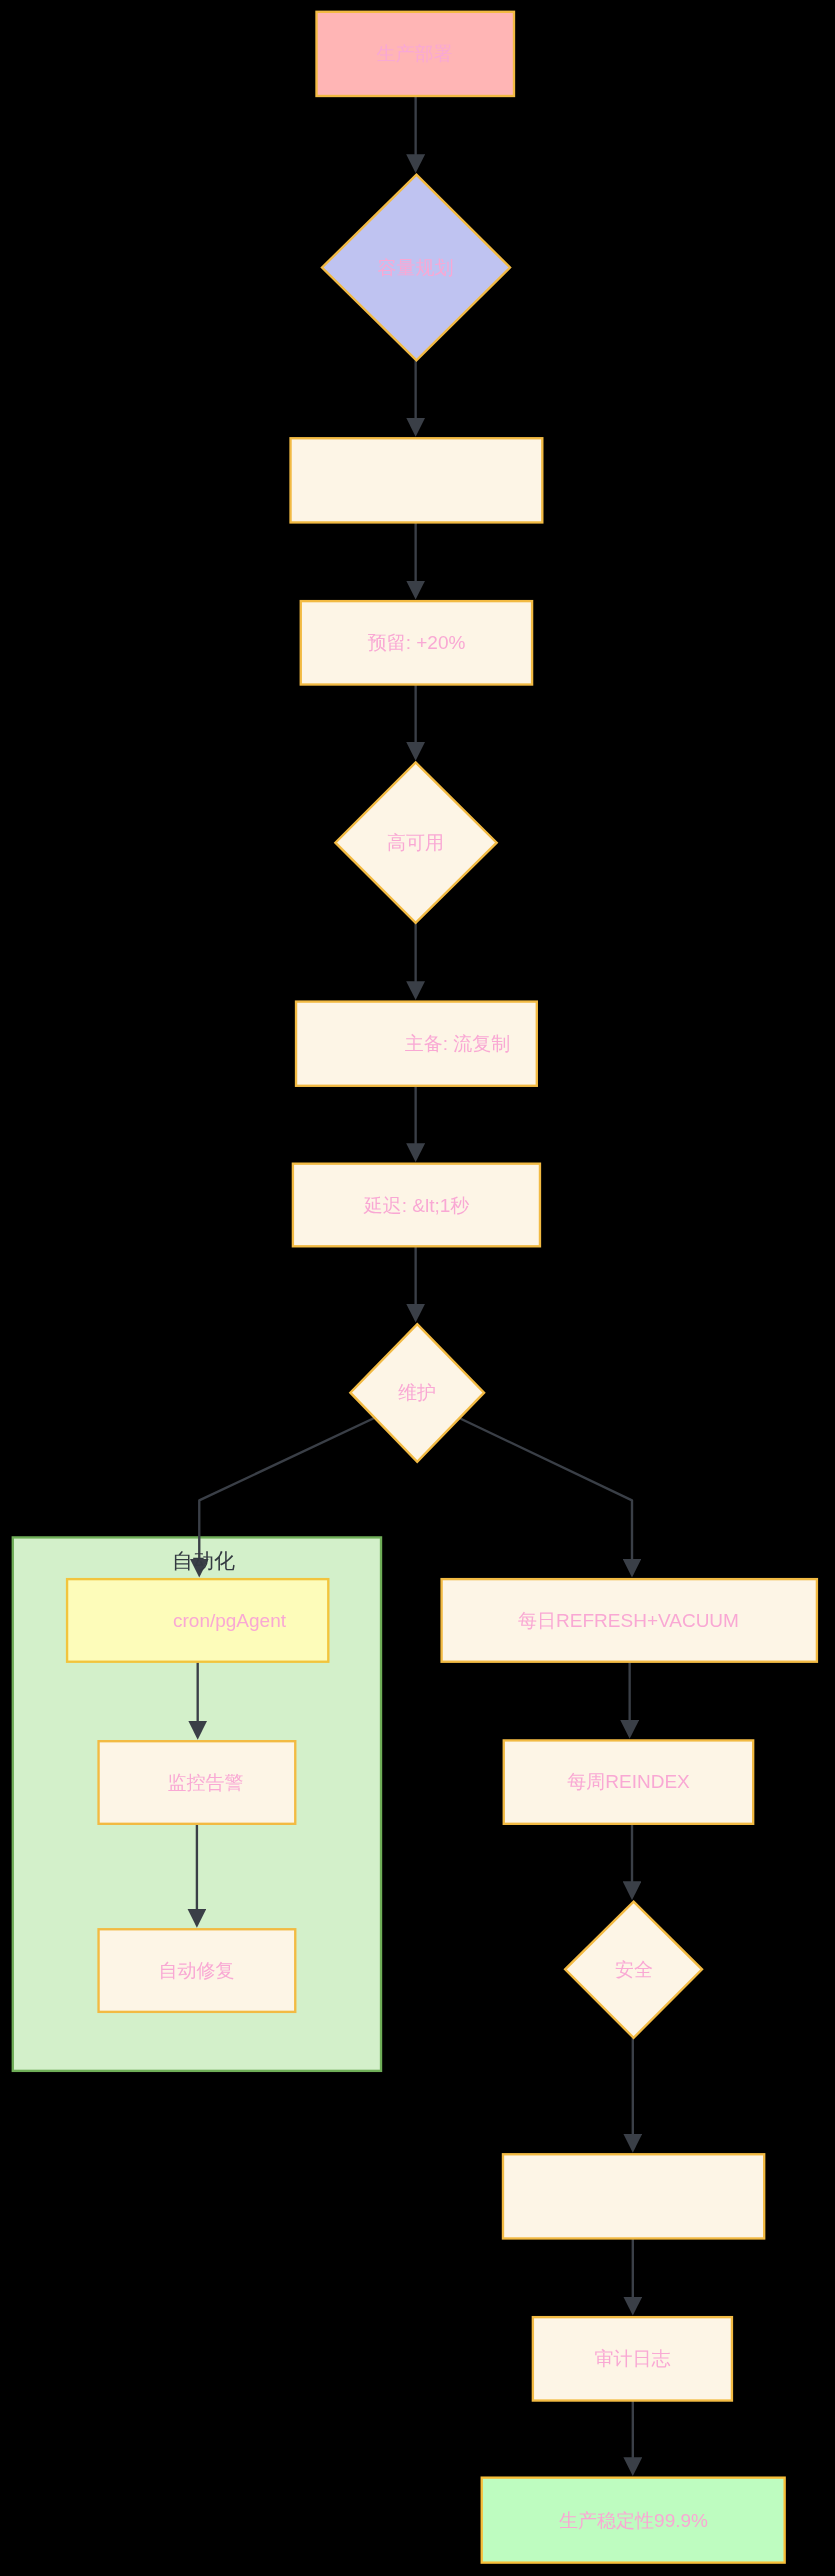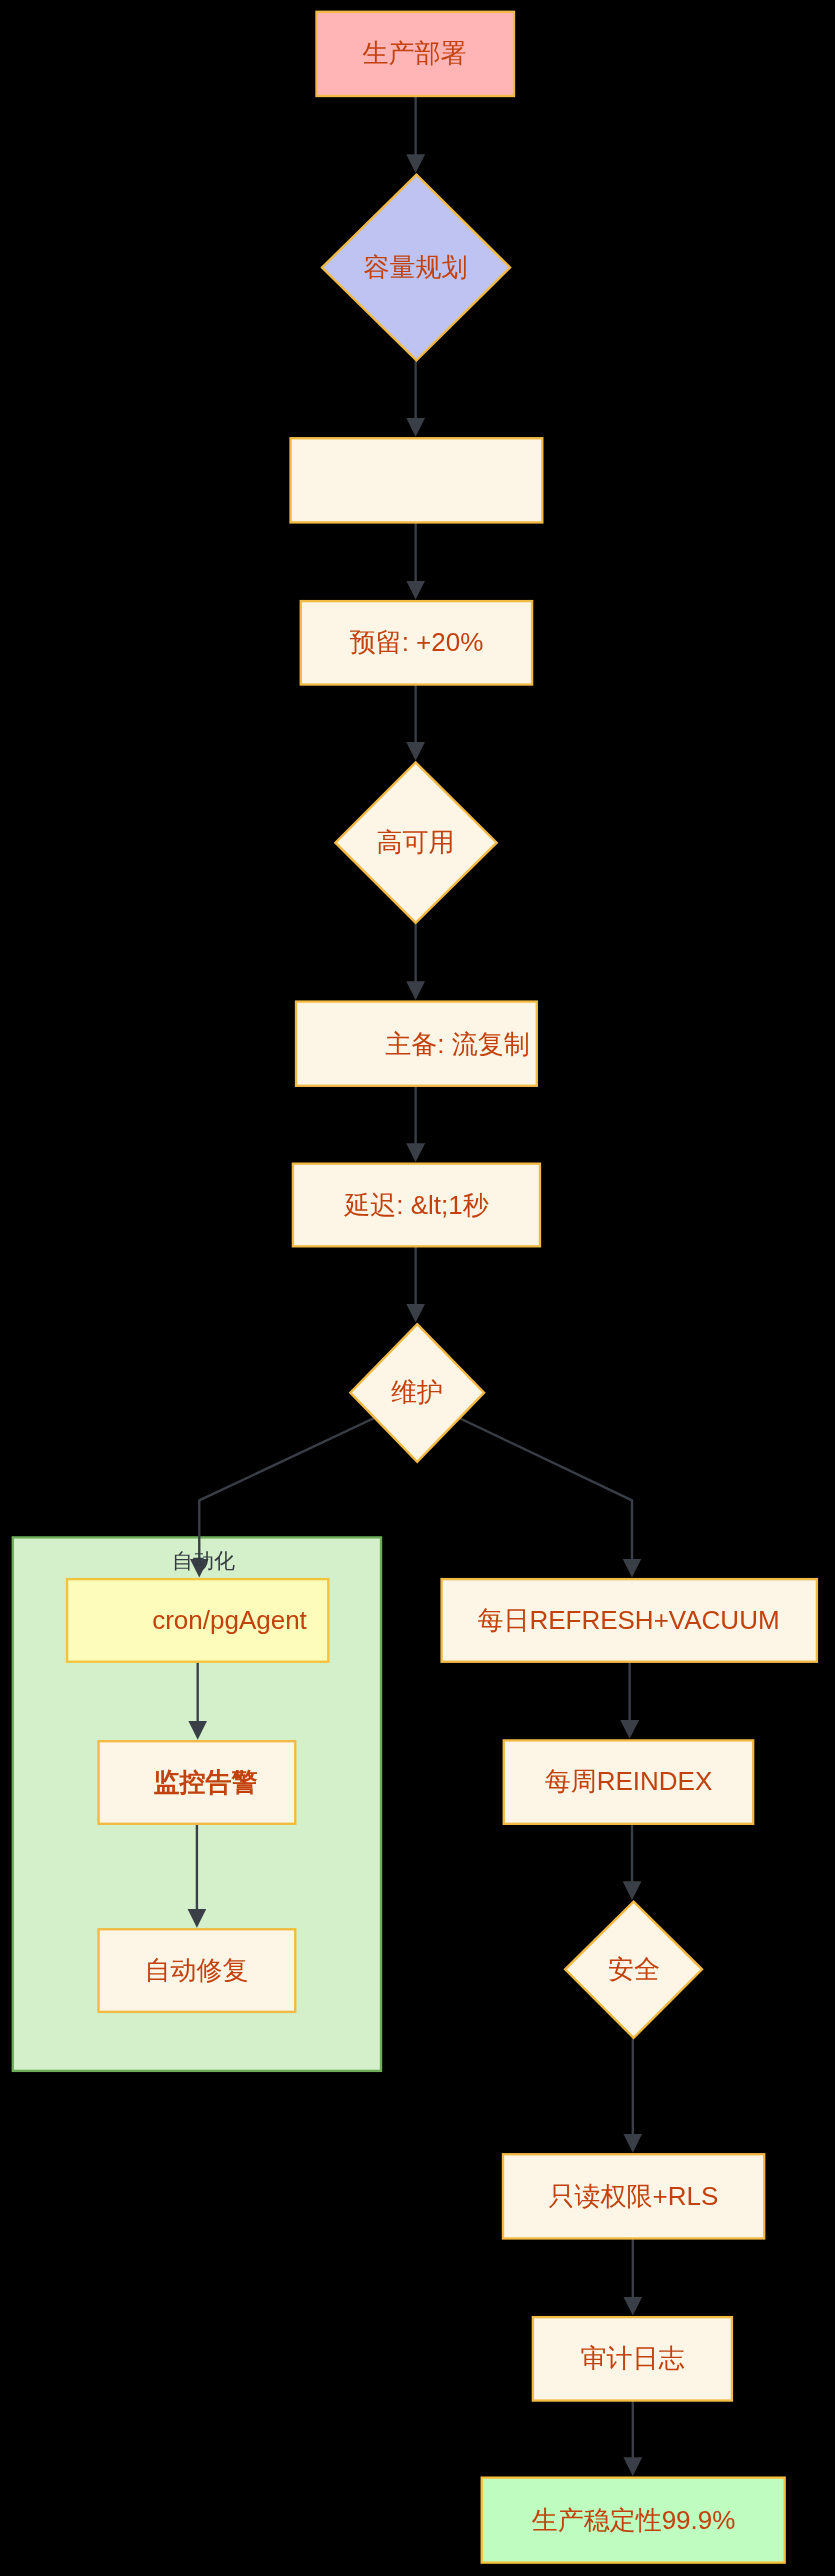--- a/index.html
+++ b/index.html
@@ -20,22 +20,22 @@
     left: 0;
     top: 0;
     width: 836px;
     height: 2576px;
   }
   .node-label {
     position: absolute;
     display: flex;
     align-items: center;
     justify-content: center;
-    font-size: 26px;
-    color: #c2410c;
+    font-size: 19px;
+    color: #f9a8d4;
     text-align: center;
     white-space: nowrap;
     pointer-events: none;
   }
   .subgraph-label {
     position: absolute;
     font-size: 21px;
     color: #333a41;
     text-align: center;
     pointer-events: none;
@@ -109,23 +109,22 @@
   <div class="subgraph-label" style="left:12.6px; top:1547px; width:368px;padding-left:7px;">自动化</div>
 
   <div class="node-label" style="left:316px; top:11.8px;   width:197px; height:84px;">生产部署</div>
   <div class="node-label" style="left:321px; top:252px;  width:189px; height:31.5px;">容量规划</div>
   <div class="node-label" style="left:301px; top:601px;  width:231px; height:83px;">预留: +20%</div>
   <div class="node-label" style="left:337px; top:827px; width:157px; height:31.5px;">高可用</div>
   <div class="node-label" style="left:296px; top:1002px; width:241px; height:84px;padding-left:41px;">主备: 流复制</div>
   <div class="node-label" style="left:293px; top:1164px; width:247px; height:83px;">延迟: &amp;lt;1秒</div>
   <div class="node-label" style="left:346px; top:1377px; width:142px; height:31.5px;">维护</div>
   <div class="node-label" style="left:67px;  top:1579px; width:261px; height:83px;padding-left:32px;">cron/pgAgent</div>
-  <div class="node-label" style="left:98px; top:1741px; width:215px; height:83px;font-weight:bold;">监控告警</div>
+  <div class="node-label" style="left:98px; top:1741px; width:215px; height:83px;">监控告警</div>
   <div class="node-label" style="left:98px; top:1929px; width:197px; height:83px;border-radius:18px;">自动修复</div>
   <div class="node-label" style="left:441px; top:1579px; width:375px; height:83px;">每日REFRESH+VACUUM</div>
   <div class="node-label" style="left:504px; top:1740px; width:249px; height:83px;">每周REINDEX</div>
   <div class="node-label" style="left:563px; top:1954px; width:142px; height:31.5px;">安全</div>
-  <div class="node-label" style="left:503px; top:2154px; width:261px; height:84px;">只读权限+RLS</div>
   <div class="node-label" style="left:533px; top:2317px; width:199px; height:83px;">审计日志</div>
   <div class="node-label" style="left:482px; top:2478px; width:303px; height:85px;">生产稳定性99.9%</div>
 
 </div>
 
 
 </body></html>

